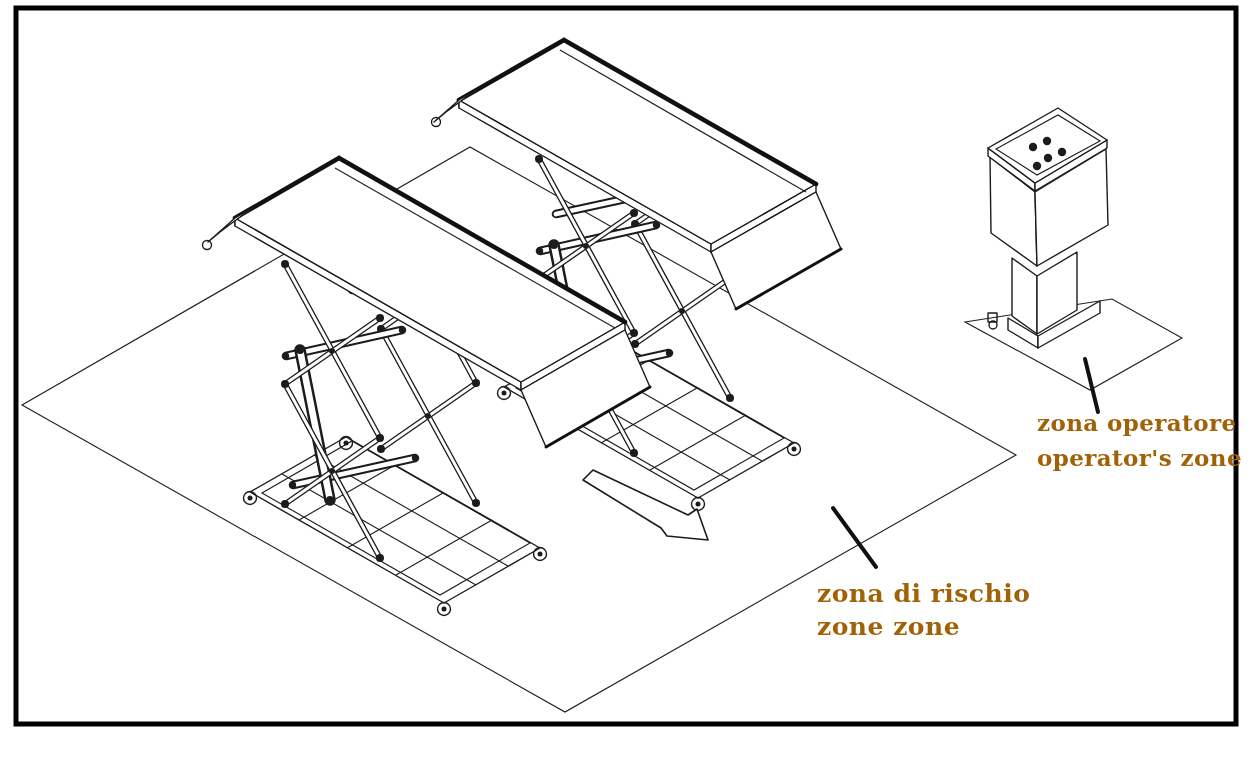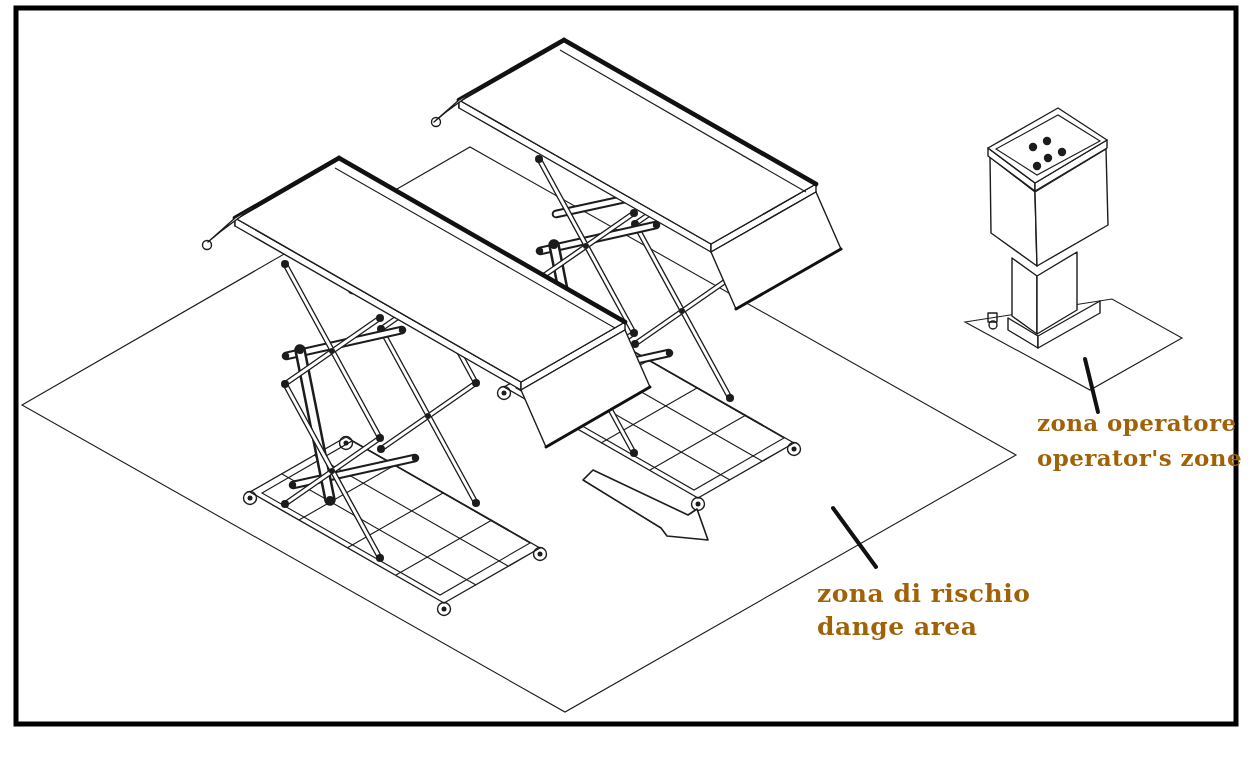--- a/index.html
+++ b/index.html
@@ -213,20 +213,20 @@
   </g>
 
   <g>
     <line class="leader" x1="876" y1="567" x2="833" y2="508"></line>
     <line class="leader" x1="1098" y1="412" x2="1085" y2="359"></line>
   </g>
 </svg>
 
 <div class="label label-danger">
   <span>zona di rischio</span>
-  <span>dange area</span>
+  <span>zone zone</span>
 </div>
 <div class="label label-operator">
   <span>zona operatore</span>
   <span>operator's zone</span>
 </div>
 
 </div>
 
 </body></html>

